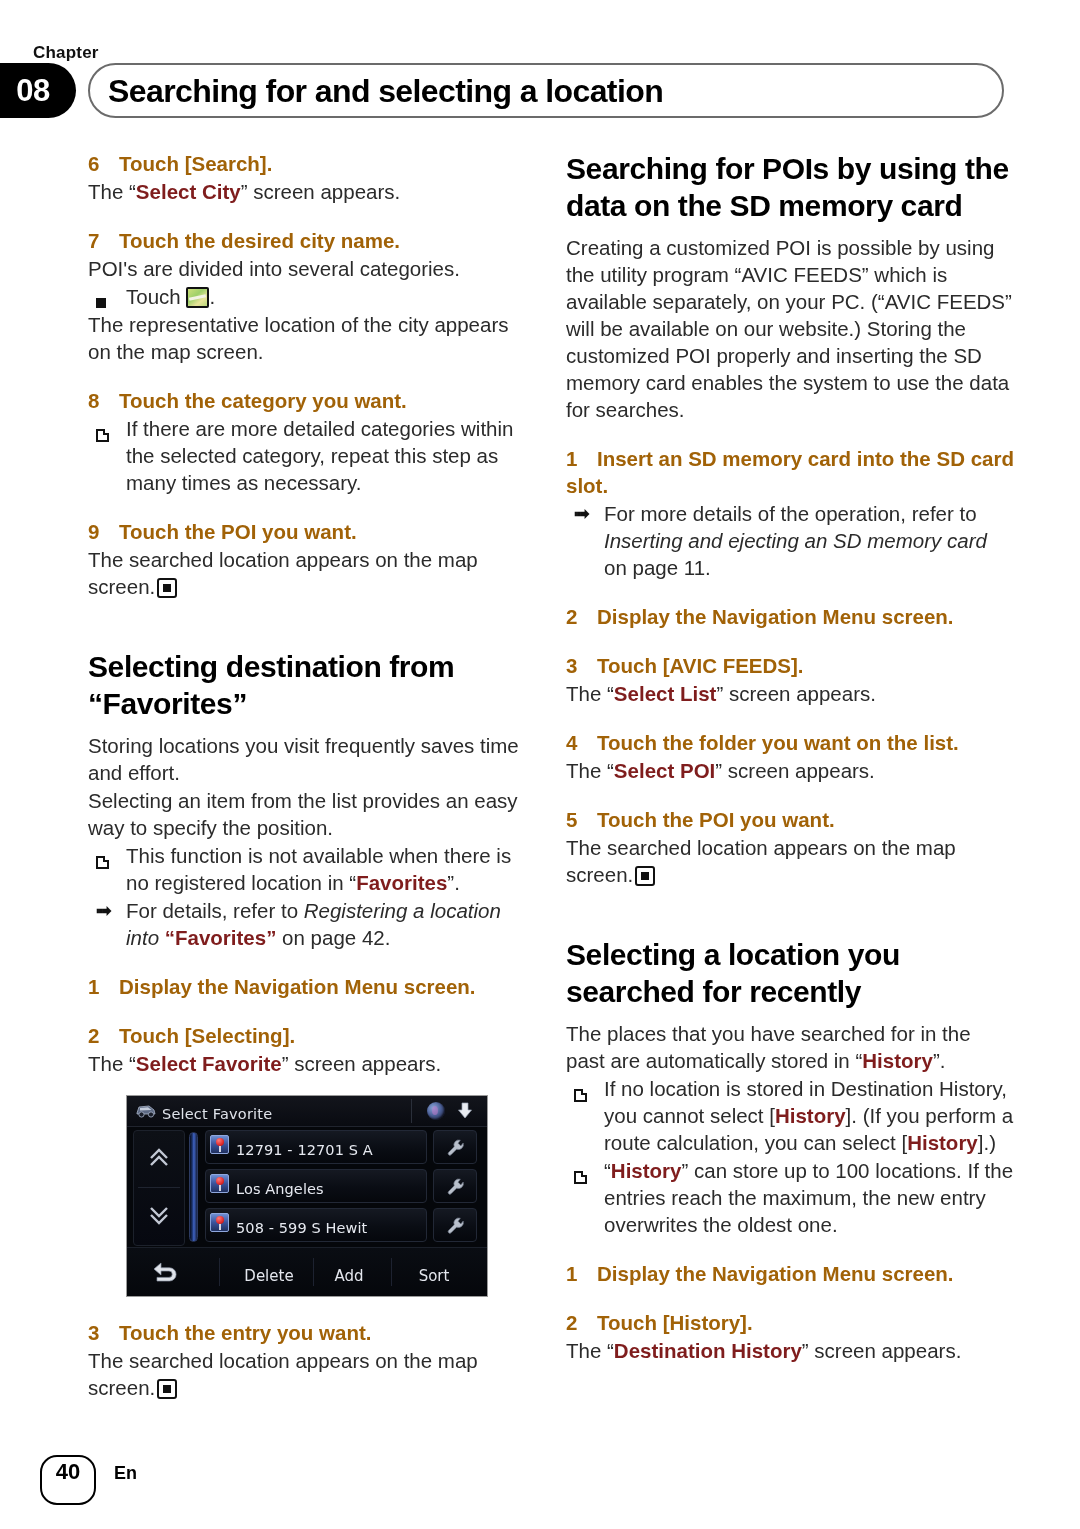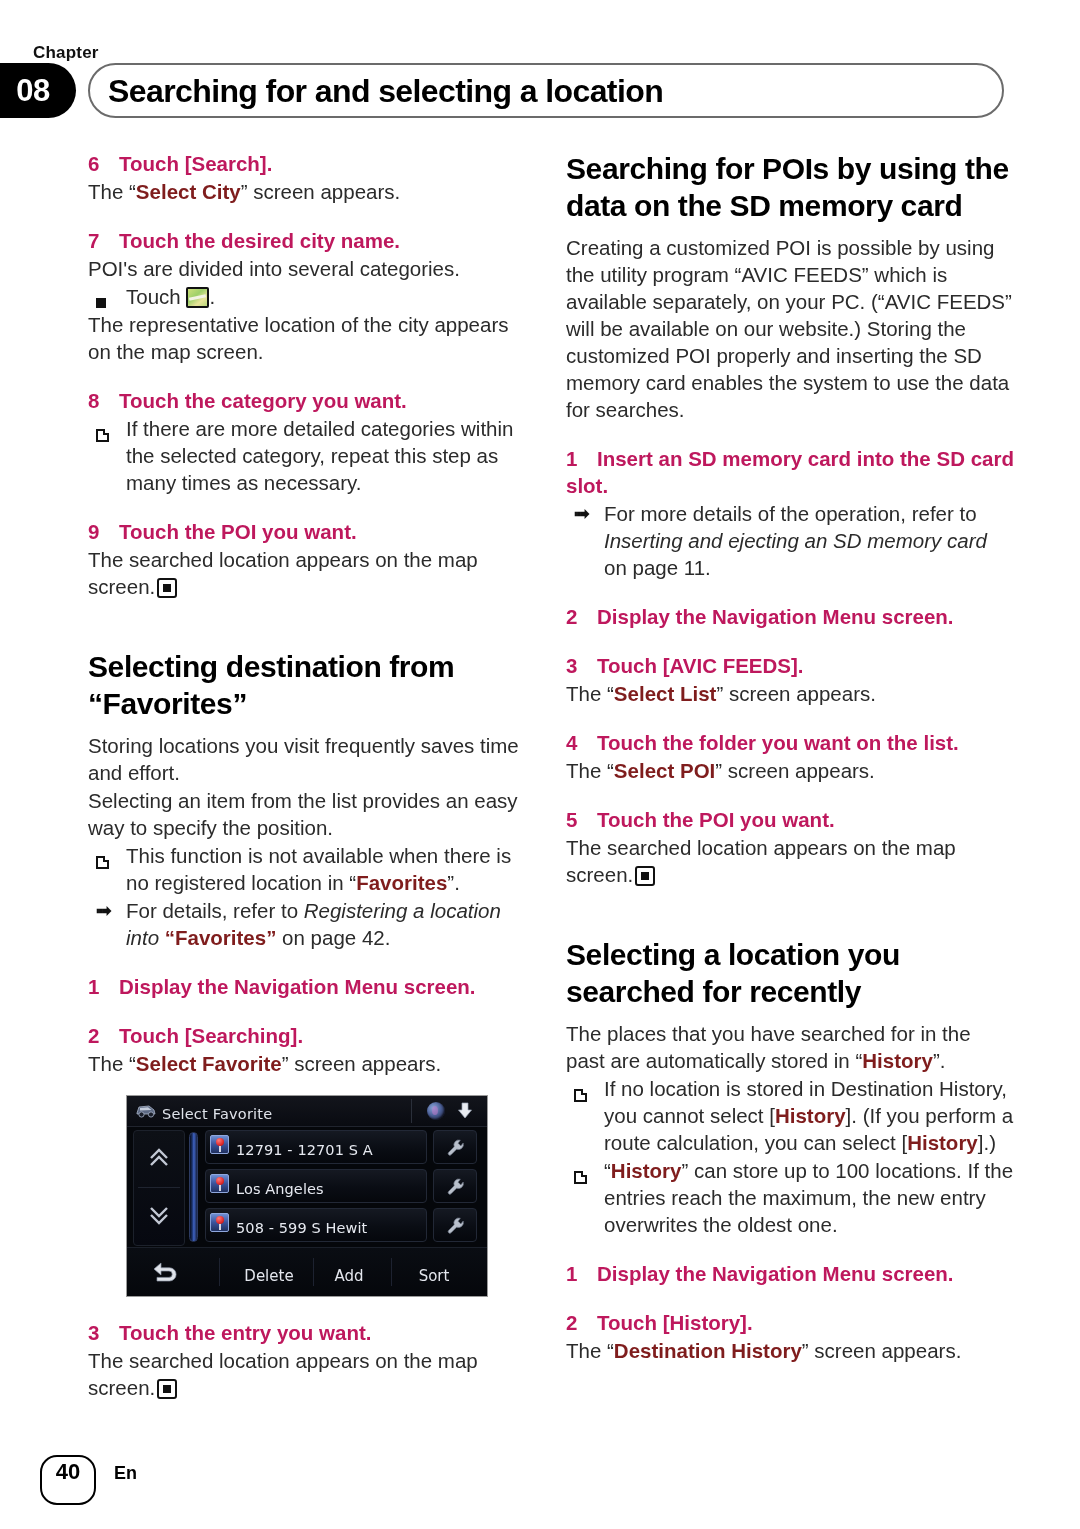--- a/index.html
+++ b/index.html
@@ -86,21 +86,21 @@
     font-size: 20.5px;
     line-height: 27px;
     color: #2b2b2b;
   }
   .col-left  { left: 88px; }
   .col-right { left: 566px; }
 
   
   .step {
     font-weight: bold;
-    color: #be185d;
+    color: #a16207;
     font-size: 20.5px;
     line-height: 27px;
     margin-top: 22px;
     text-indent: 0;
   }
   .step:first-child { margin-top: 0; }
   .step .num {
     display: inline-block;
     min-width: 31px;
   }
@@ -515,21 +515,21 @@
   <div class="note">
     <span class="gl ref-arrow">➟</span>
     <span>For details, refer to </span><i>Registering a location into</i> <b>“Favorites”</b><span> on page 42.</span>
   </div>
 
   <div class="step">
     <span class="num">1</span><span>Display the  Navigation Menu  screen.</span>
   </div>
 
   <div class="step">
-    <span class="num">2</span><span>Touch [Searching].</span>
+    <span class="num">2</span><span>Touch [Selecting].</span>
   </div>
   <div class="para">
     <span>The “</span><b>Select Favorite</b><span>” screen appears.</span>
   </div>
 
   <div class="device">
 
     <div class="dev-titlebar">
       <svg class="dev-car-icon" viewBox="0 0 22 17">
         <path d="M2 11 L4 5 L14 4 L19 8 L20 12 L2 12 Z" fill="#5d6a84" stroke="#aab4c8" stroke-width="0.8"></path>

